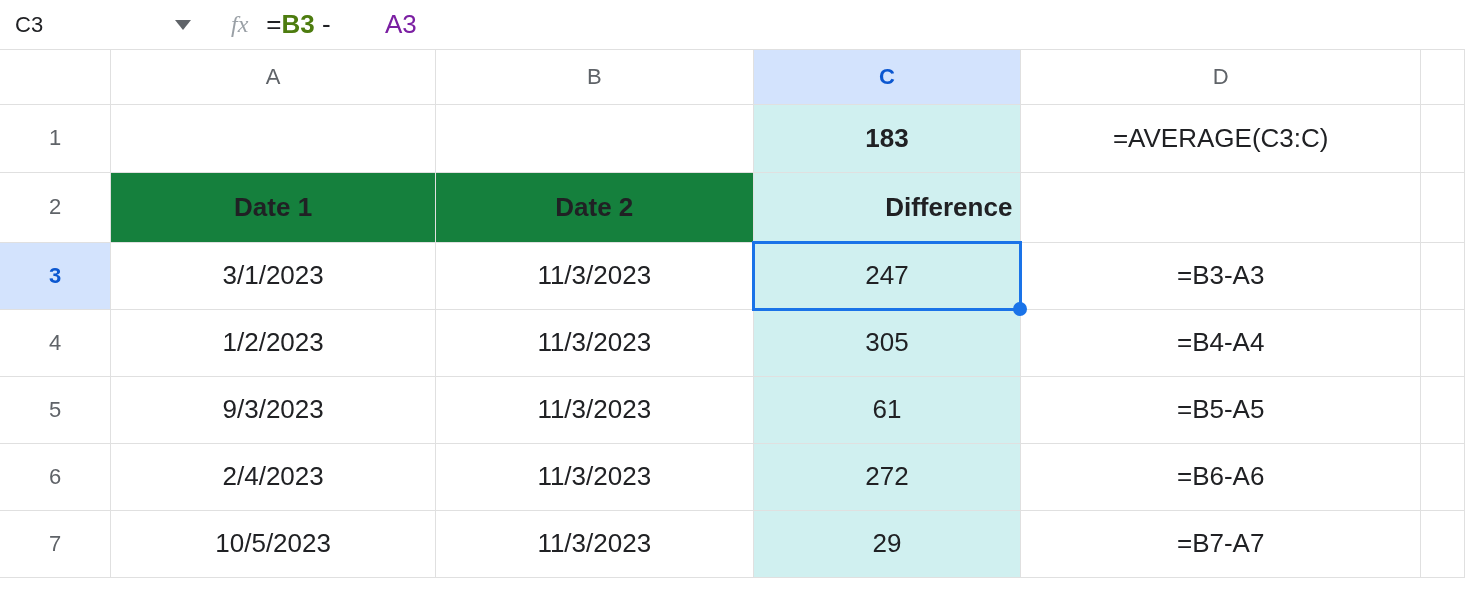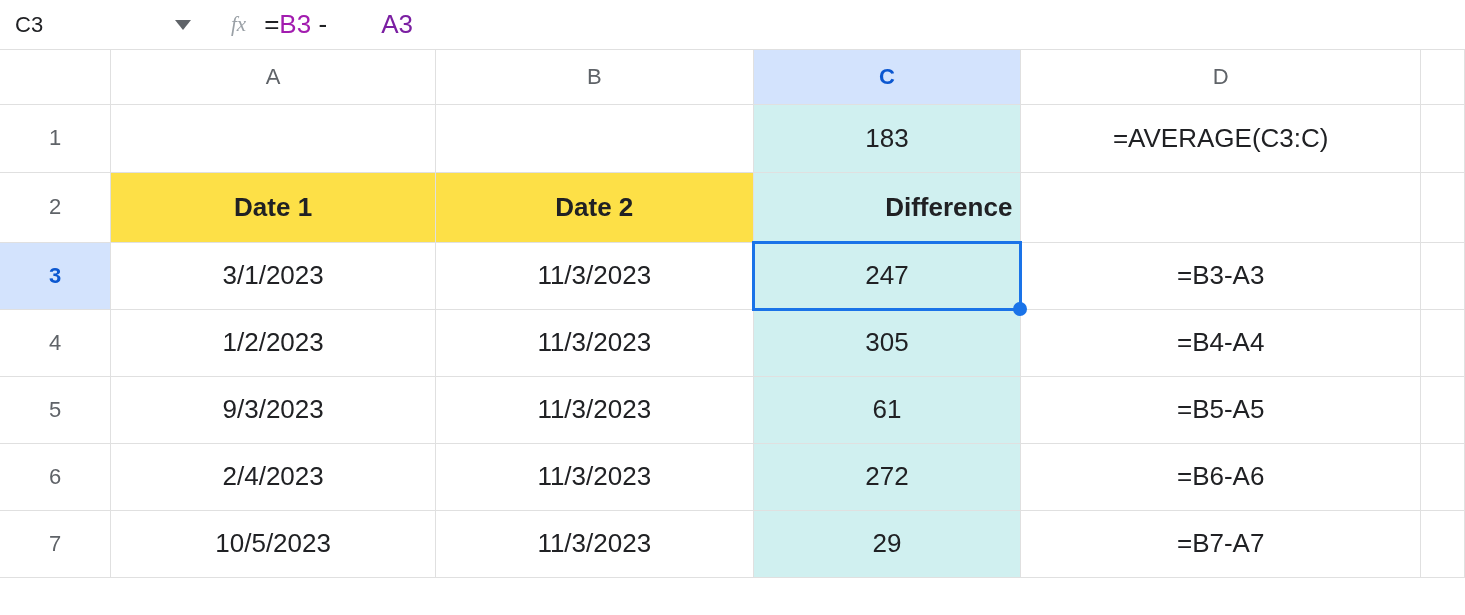--- a/index.html
+++ b/index.html
@@ -32,29 +32,29 @@
       height: 0;
       border-left: 8px solid transparent;
       border-right: 8px solid transparent;
       border-top: 10px solid #5f6368;
       margin-right: 40px;
       margin-left: 40px;
     }
     .fx-icon {
       font-style: italic;
       font-family: 'Times New Roman', serif;
-      font-size: 21px;
+      font-size: 24px;
       color: #9aa0a6;
       margin-right: 18px;
     }
     .formula-text {
       font-size: 26px;
       color: #202124;
     }
-    .ref-b3 { color: #a21caf; }
+    .ref-b3 { color: #4d7c0f; font-weight: bold; }
     .ref-a3 { color: #7b1fa2; margin-left: 47px; }
     
     table {
       border-collapse: collapse;
       table-layout: fixed;
     }
     
     .corner {
       width: 111px;
       height: 54px;
@@ -111,33 +111,33 @@
     
     .row-1 { height: 68px; }
     .row-2 { height: 70px; }
     .row-3 { height: 67px; }
     .row-4 { height: 67px; }
     .row-5 { height: 67px; }
     .row-6 { height: 67px; }
     .row-7 { height: 67px; }
     
     .header-cell {
-      background: #fde047;
+      background: #15803d;
       font-weight: bold;
       text-align: center;
     }
     
     .highlight-cyan {
       background: #d0f0f0;
       text-align: right;
     }
     
     .center { text-align: center; }
     .left { text-align: center; }
-    .bold { font-weight: normal; }
+    .bold { font-weight: bold; }
     
     .selected-cell {
       position: relative;
       margin-top: 7px;
     }
     .selected-cell::after {
       content: '';
       position: absolute;
       top: -2px;
       left: -2px;

